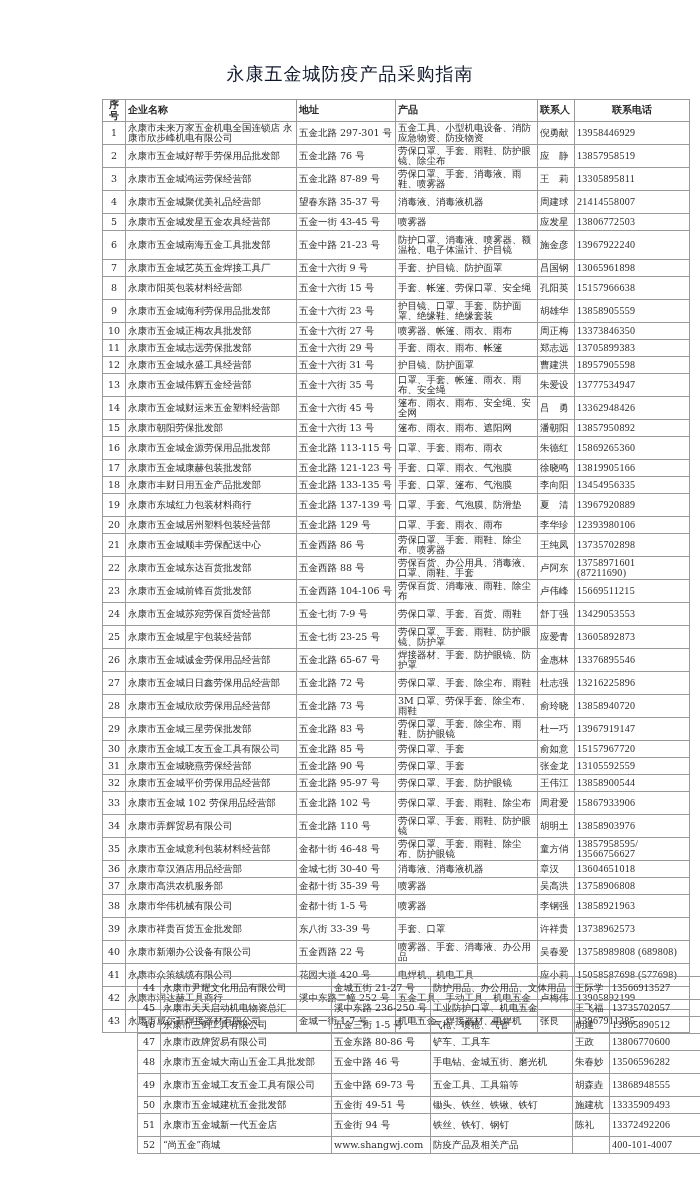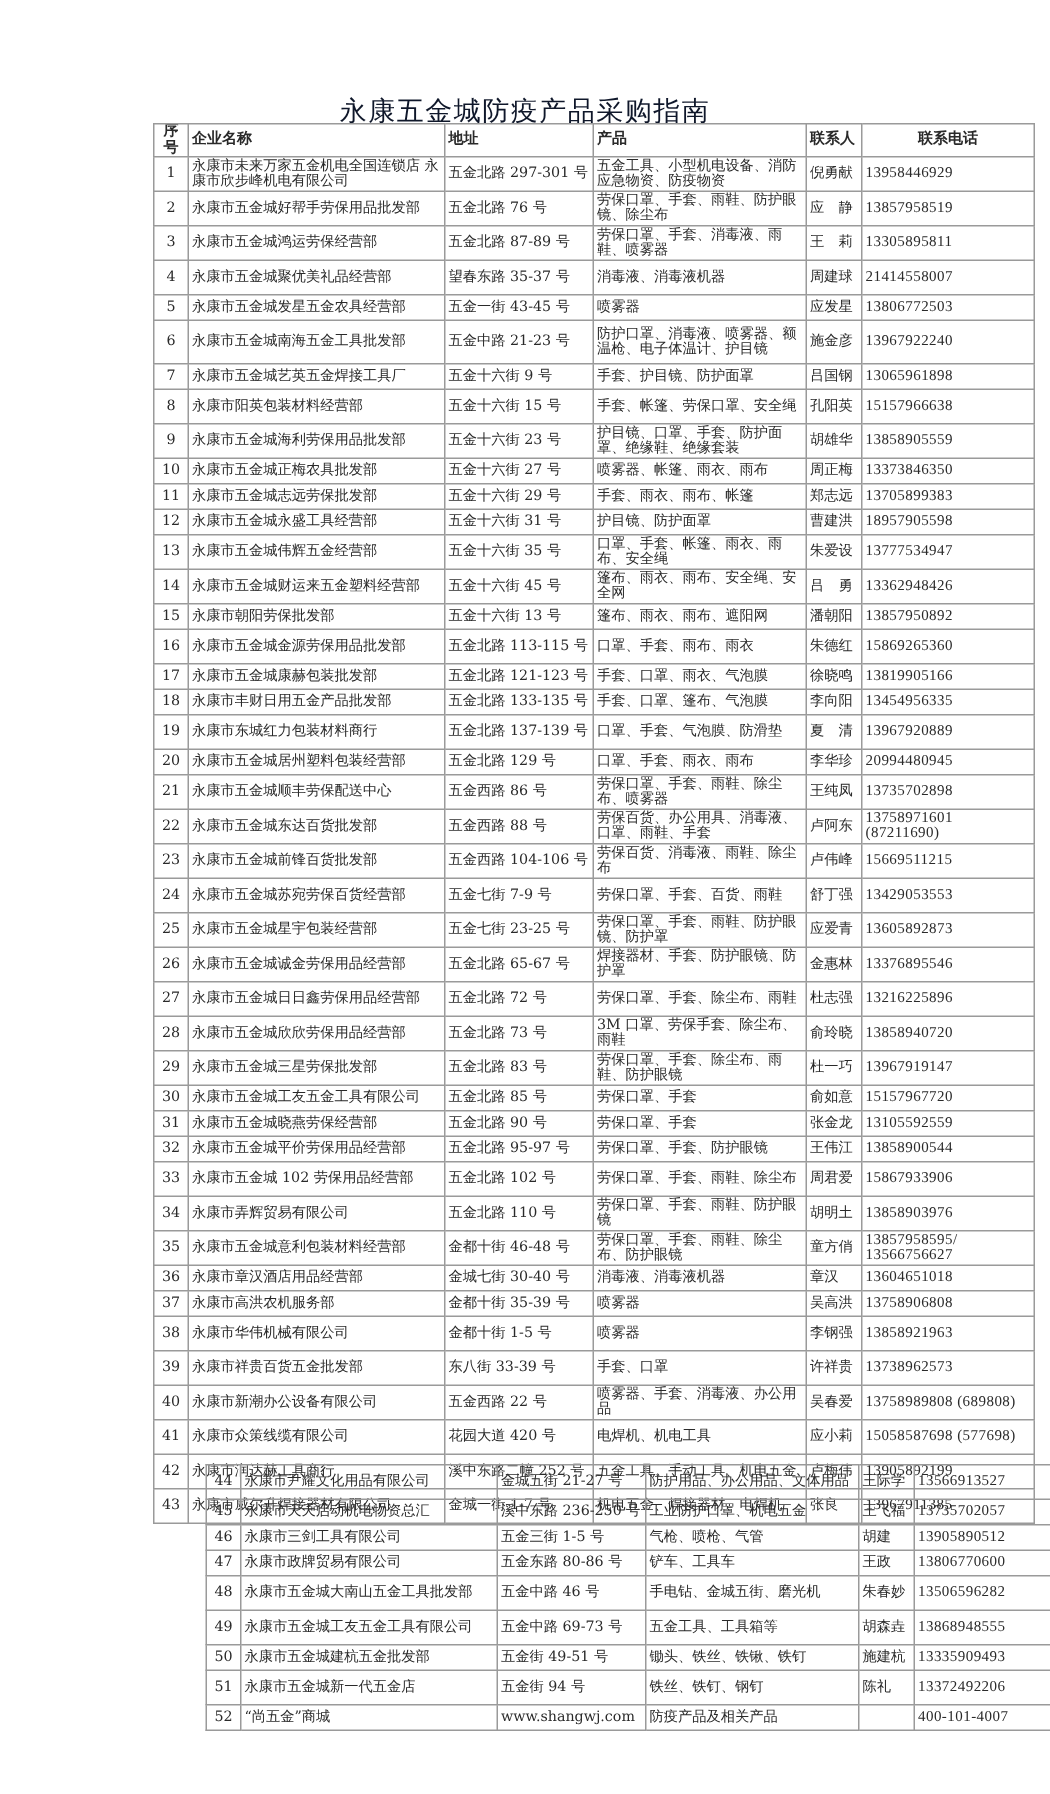--- a/index.html
+++ b/index.html
@@ -11,21 +11,21 @@
   td, th { border: 1px solid #9a9a9a; padding: 0 2px; font-size: 9.5px; line-height: 10.5px;
            overflow: hidden; vertical-align: middle; font-weight: normal; color: #2a2a2a; }
   th { font-weight: bold; text-align: left; height: 19px; font-size: 10px; }
   th.c-seq, td.c-seq { text-align: center; }
   th.c-phone { text-align: center; margin-top: 29px; }
   td.c-phone { font-family: "Liberation Serif", serif; font-size: 10px; letter-spacing: 0.3px; }
   td.c-addr { white-space: nowrap; }
   tr.r1 td { height: 16px; }
   tr.r2 td { height: 22px; }
   tr.r3 td { height: 28px; }
-  #t1 { top: 82px; }
+  #t1 { top: 99px; }
   #t2 { top: 976px; margin-left: 35px; }
   col.c1 { width: 23px; } col.c2 { width: 171px; } col.c3 { width: 99px; }
   col.c4 { width: 142px; } col.c5 { width: 37px; } col.c6 { width: 115px; }
 </style>
 </head>
 <body>
 
 <div class="title">永康五金城防疫产品采购指南</div>
 
 <table id="t1">
@@ -199,21 +199,21 @@
         <td class="c-prod">口罩、手套、气泡膜、防滑垫</td>
         <td class="c-contact">夏　清</td>
         <td class="c-phone">13967920889</td>
       </tr>
       <tr class="r1">
         <td class="c-seq">20</td>
         <td class="c-name">永康市五金城居州塑料包装经营部</td>
         <td class="c-addr">五金北路 129 号</td>
         <td class="c-prod">口罩、手套、雨衣、雨布</td>
         <td class="c-contact">李华珍</td>
-        <td class="c-phone">20994480945</td>
+        <td class="c-phone">12393980106</td>
       </tr>
       <tr class="r2">
         <td class="c-seq">21</td>
         <td class="c-name">永康市五金城顺丰劳保配送中心</td>
         <td class="c-addr">五金西路 86 号</td>
         <td class="c-prod">劳保口罩、手套、雨鞋、除尘布、喷雾器</td>
         <td class="c-contact">王纯凤</td>
         <td class="c-phone">13735702898</td>
       </tr>
       <tr class="r2">

